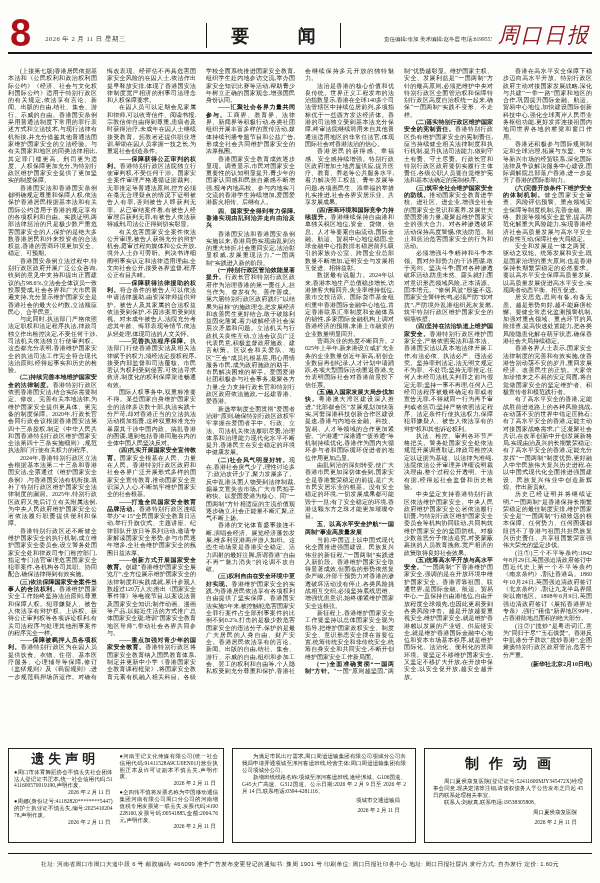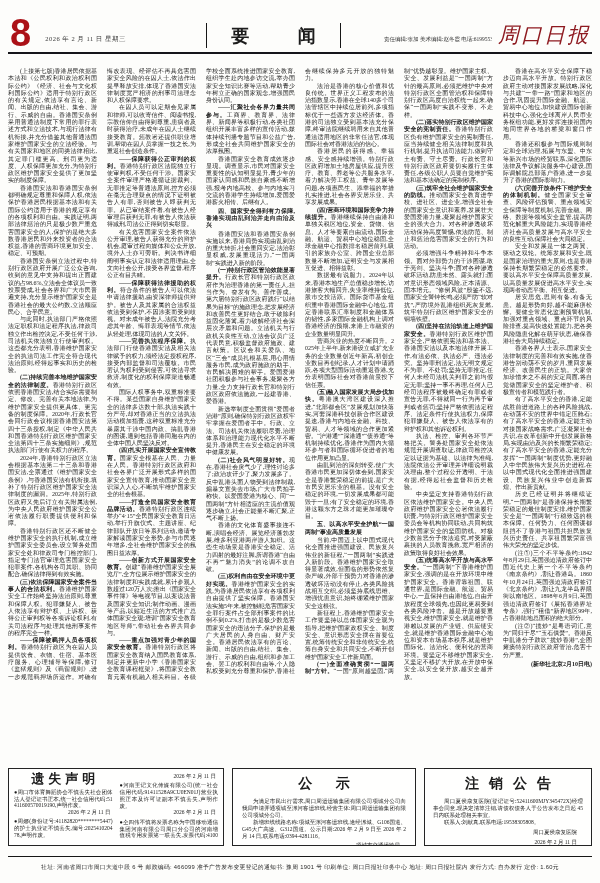--- a/index.html
+++ b/index.html
@@ -25,21 +25,21 @@
     margin-top:14px;height:676px;overflow:hidden;
     column-count:6;column-gap:10px;
     font-size:6px;line-height:7.3px;text-align:justify;
     color:#1b1b1b;word-break:break-all;
   }
   .article p{margin:0;text-indent:2em;}
   .article p.h{font-weight:700;margin:1px 0;}
   .article p.end{text-align:right;text-indent:0;margin-top:2px;font-weight:700;}
 
   
-  .notices{display:flex;gap:8px;margin-top:24px;height:78px;border-radius:32px;}
+  .notices{display:flex;gap:8px;margin-top:4px;height:95px;border-radius:32px;}
   .box{border:1.2px solid #242424;background:#fffffe;box-sizing:border-box;overflow:hidden;}
   .box-loss{width:216px;padding:4px 5px;}
   .loss-cols{column-count:2;column-gap:7px;height:100%;font-size:5.5px;line-height:6.8px;text-align:justify;word-break:break-all;}
   .loss-title{font-size:13px;font-weight:700;text-align:center;letter-spacing:4px;text-indent:4px;margin:3px 0 6px;}
   .loss-item{margin-bottom:2.5px;}
   .loss-item .dt{text-align:right;padding-right:2px;}
   .box-public{flex:1;padding:4px 9px;}
   .box-cancel{width:168px;padding:4px 8px;}
   .notice-title{font-size:14px;font-weight:700;text-align:center;letter-spacing:10px;text-indent:10px;margin:2px 0 5px;}
   .notice-body p{font-size:5.5px;line-height:6.9px;text-indent:2em;margin:0;text-align:justify;word-break:break-all;}
@@ -147,31 +147,30 @@
             </div>
             <div class="loss-item">
               <div>●仝四伟不慎将发票名称为中国移动通信集团河南有限公司周口分公司的河南增值税专用发票第一联丢失,发票代码:4100228160,发票号码:00541885,金额:2064.76元,声明作废。</div>
               <div class="dt">2026 年 2 月 11 日</div>
             </div>
           </div>
       </div>
     </div>
 
     <div class="box box-public">
-      <div class="notice-title">公 示</div>
       <div class="notice-body" id="public-body">
           <p>为满足市民出行需求,周口周运运输集团有限公司项城分公司向我局申请开通项城至漯河客运班线,经营主体:周口周运运输集团有限公司项城分公司。</p>
           <p>新增班线线路名称:项城至漯河客运班线,途经漯城、G106国道、G45大广高速、G312国道。公示日期:2026 年 2 月 9 日至 2026 年 2 月 14 日,联系电话:0394-4281116。</p>
         </div>
       <div class="sig">项城市交通运输局</div>
       <div class="sig">2026 年 2 月 11 日</div>
     </div>
 
     <div class="box box-cancel">
-      <div class="notice-title">注销公告</div>
+      <div class="notice-title">制作动画</div>
       <div class="notice-body" id="cancel-body">
           <p>周口夏侯康复医院(登记证号:52411600MJY345472X)经理事会同意,现决定清算注销,请债权债务人于公告发布之日起 45 日内联系处理相关事宜。</p>
           <p>联系人:刘献真,联系电话:19538305808。</p>
         </div>
       <div class="sig">周口夏侯康复医院</div>
       <div class="sig">2026 年 2 月 11 日</div>
     </div>
 
   </div>
 

